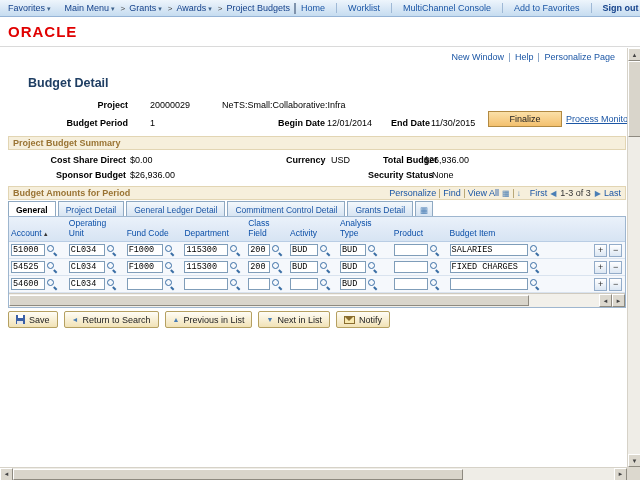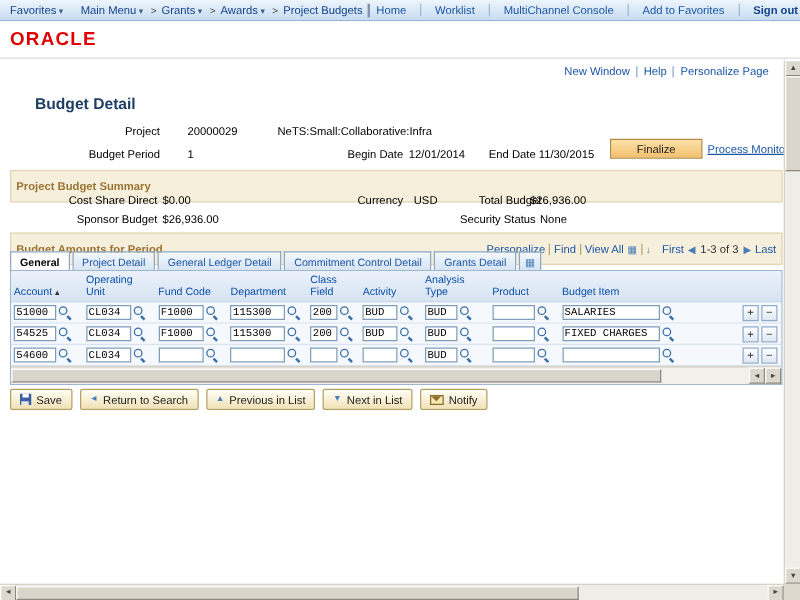--- a/index.html
+++ b/index.html
@@ -21,30 +21,30 @@
 
   
   .brandbar{position:absolute;top:17px;left:0;width:640px;height:29px;background:#fff;border-bottom:1px solid #DADADA}
   .logo{position:absolute;left:8px;top:6px;color:#E00000;font-weight:bold;font-size:15px;letter-spacing:1px}
 
   .utilbar{position:absolute;top:52px;right:20px;display:flex;align-items:center;color:#1B56A5}
   .uvline{width:1px;height:9px;background:#8FA9C9;display:inline-block}
 
   .page-title{position:absolute;left:28px;top:76px;font-size:12.5px;font-weight:bold;color:#1F3E63}
 
-  .lbl{position:absolute;font-weight:normal;white-space:nowrap}
+  .lbl{position:absolute;font-weight:bold;white-space:nowrap}
   .val{position:absolute;white-space:nowrap}
   .link{color:#1B56A5;cursor:pointer;text-decoration:underline}
 
   .btn-finalize{position:absolute;left:488px;top:111px;width:74px;height:16px;
                 background:linear-gradient(#FBE0A8,#F3C06E);border:1px solid #B28A42;
                 font-family:inherit;font-size:9px;color:#222;padding:0;cursor:pointer}
 
   
-  .secbar{position:absolute;left:8px;width:618px;height:26px;box-sizing:border-box;
+  .secbar{position:absolute;left:8px;width:618px;height:14px;box-sizing:border-box;
           background:#F6EFDC;border:1px solid #E2D5B3;color:#9A7434;font-weight:bold;
           display:flex;align-items:center;padding:0 4px}
   .secbar .rightctl{margin-left:auto;display:flex;align-items:center;gap:3px;font-weight:normal}
   .glink{color:#1B56A5;cursor:pointer}
   .gvline{width:1px;height:9px;background:#B9A877}
   .gicon{color:#4A7EB5;font-size:8px;cursor:pointer}
   .range-txt{color:#333;margin:12px 1px}
 
   
   .tabs{position:absolute;left:8px;top:201px;height:15px;display:flex;align-items:flex-end}

